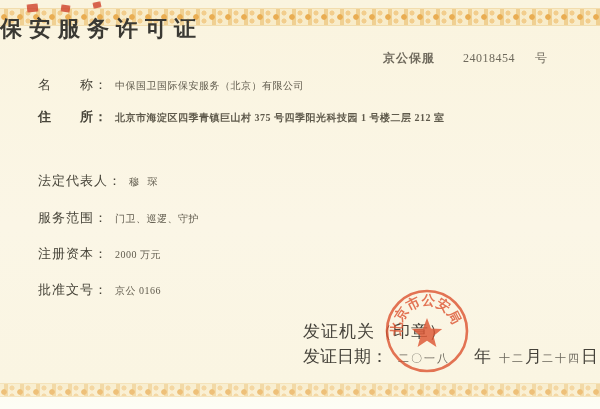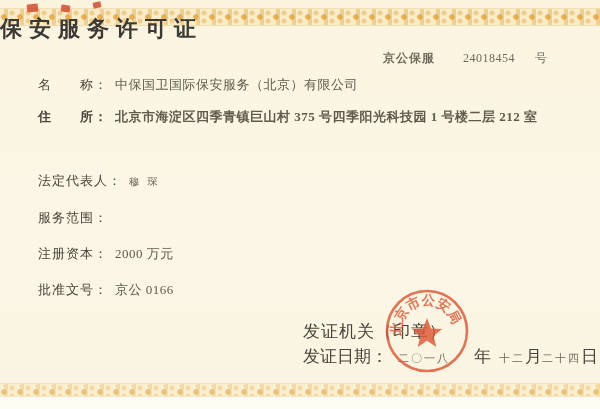--- a/index.html
+++ b/index.html
@@ -33,21 +33,21 @@
   }
   .license-no{
     position:absolute;top:50px;right:52px;
     font-size:12px;color:#6e695c;letter-spacing:1px;
   }
   .license-no .pfx{margin-right:24px;font-weight:bold;}
   .license-no .num{margin-right:16px;letter-spacing:.5px;}
 
   .row{position:absolute;left:38px;display:flex;align-items:baseline;white-space:nowrap;}
   .row .lbl{font-size:13px;color:#474439;letter-spacing:1px;}
-  .row .val{font-size:13px;color:#5f5a4c;margin-left:7px;letter-spacing:.5px;}
+  .row .val{font-size:10px;color:#5f5a4c;margin-left:7px;letter-spacing:.5px;}
   .r0{top:76px;}  .r1{top:108px;font-weight:bold;} .r2{top:172px;}
   .r3{top:209px;} .r4{top:245px;} .r5{top:281px;}
   .r2 .val{font-size:10px;letter-spacing:3px;}
 
   .issuer{
     position:absolute;left:303px;top:320px;
     font-size:17px;color:#45423a;letter-spacing:1px;white-space:nowrap;
   }
   .date-line{
     position:absolute;left:303px;top:345px;
@@ -86,20 +86,21 @@
   <div class="row r1">
     <span class="lbl">住　　所：</span>
     <span class="val">北京市海淀区四季青镇巨山村 375 号四季阳光科技园 1 号楼二层 212 室</span>
   </div>
   <div class="row r2">
     <span class="lbl">法定代表人：</span>
     <span class="val">穆 琛</span>
   </div>
   <div class="row r3">
     <span class="lbl">服务范围：</span>
+    <span class="val">门卫、巡逻、守护</span>
   </div>
   <div class="row r4">
     <span class="lbl">注册资本：</span>
     <span class="val">2000 万元</span>
   </div>
   <div class="row r5">
     <span class="lbl">批准文号：</span>
     <span class="val">京公 0166</span>
   </div>
 

